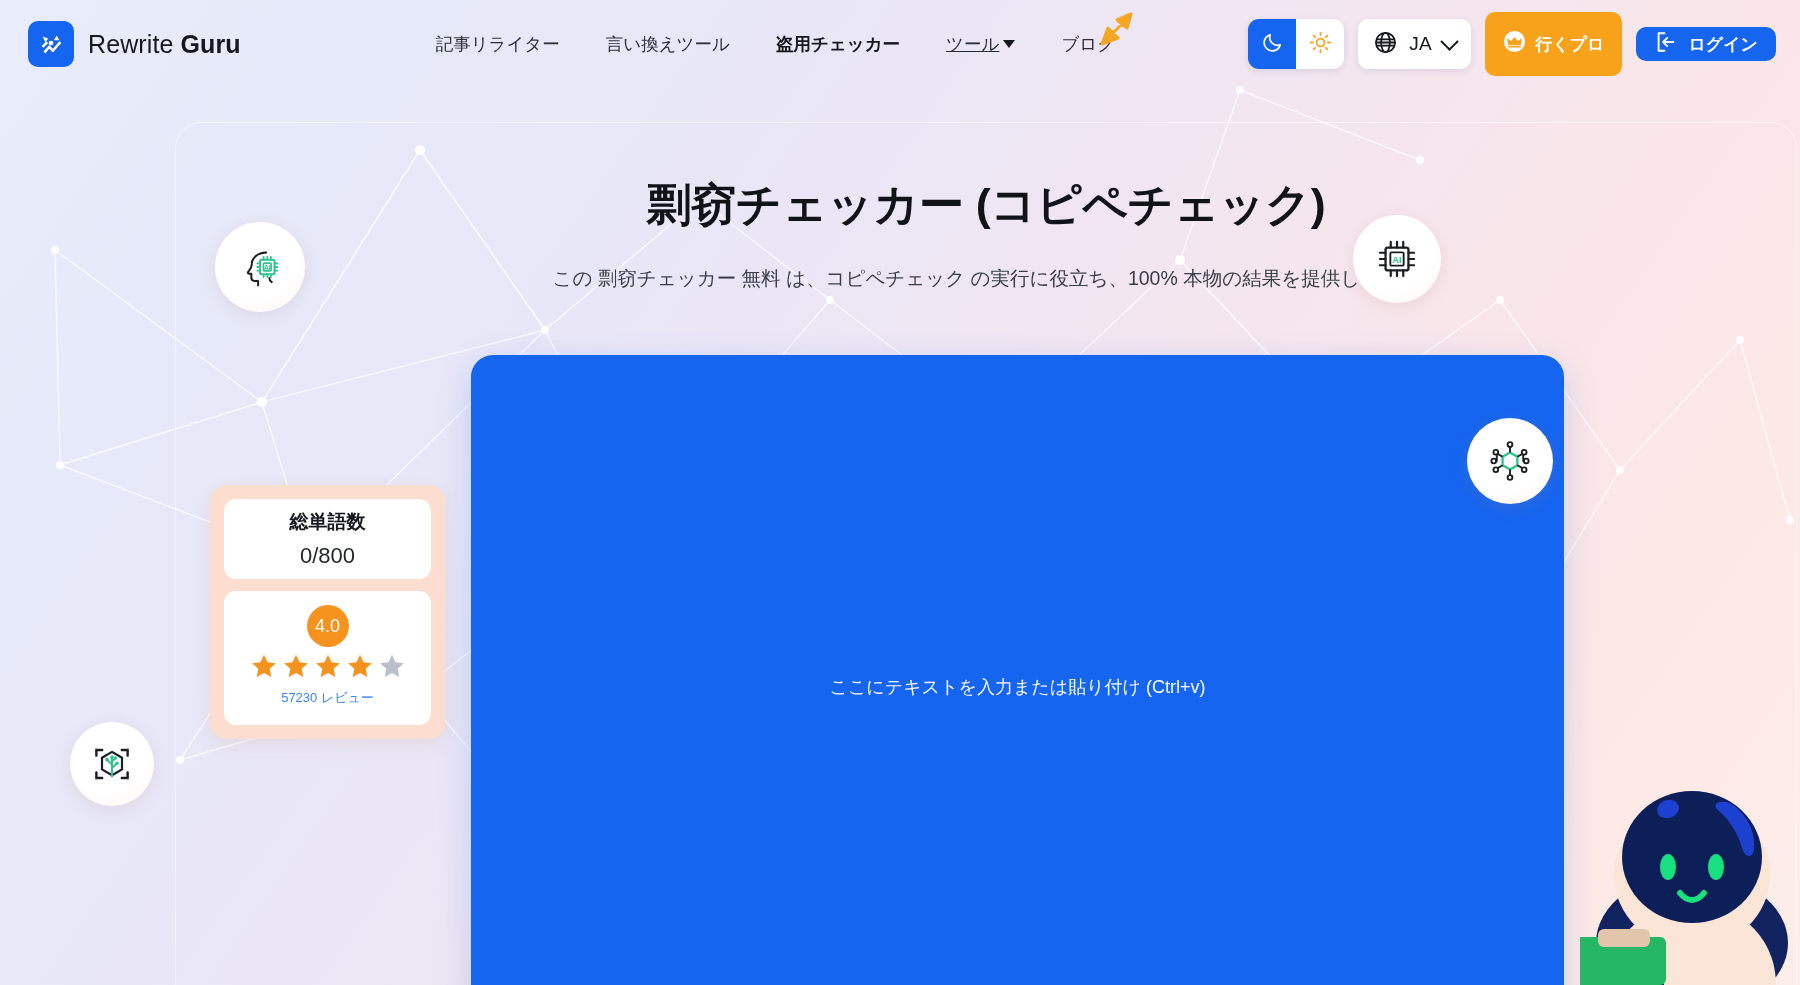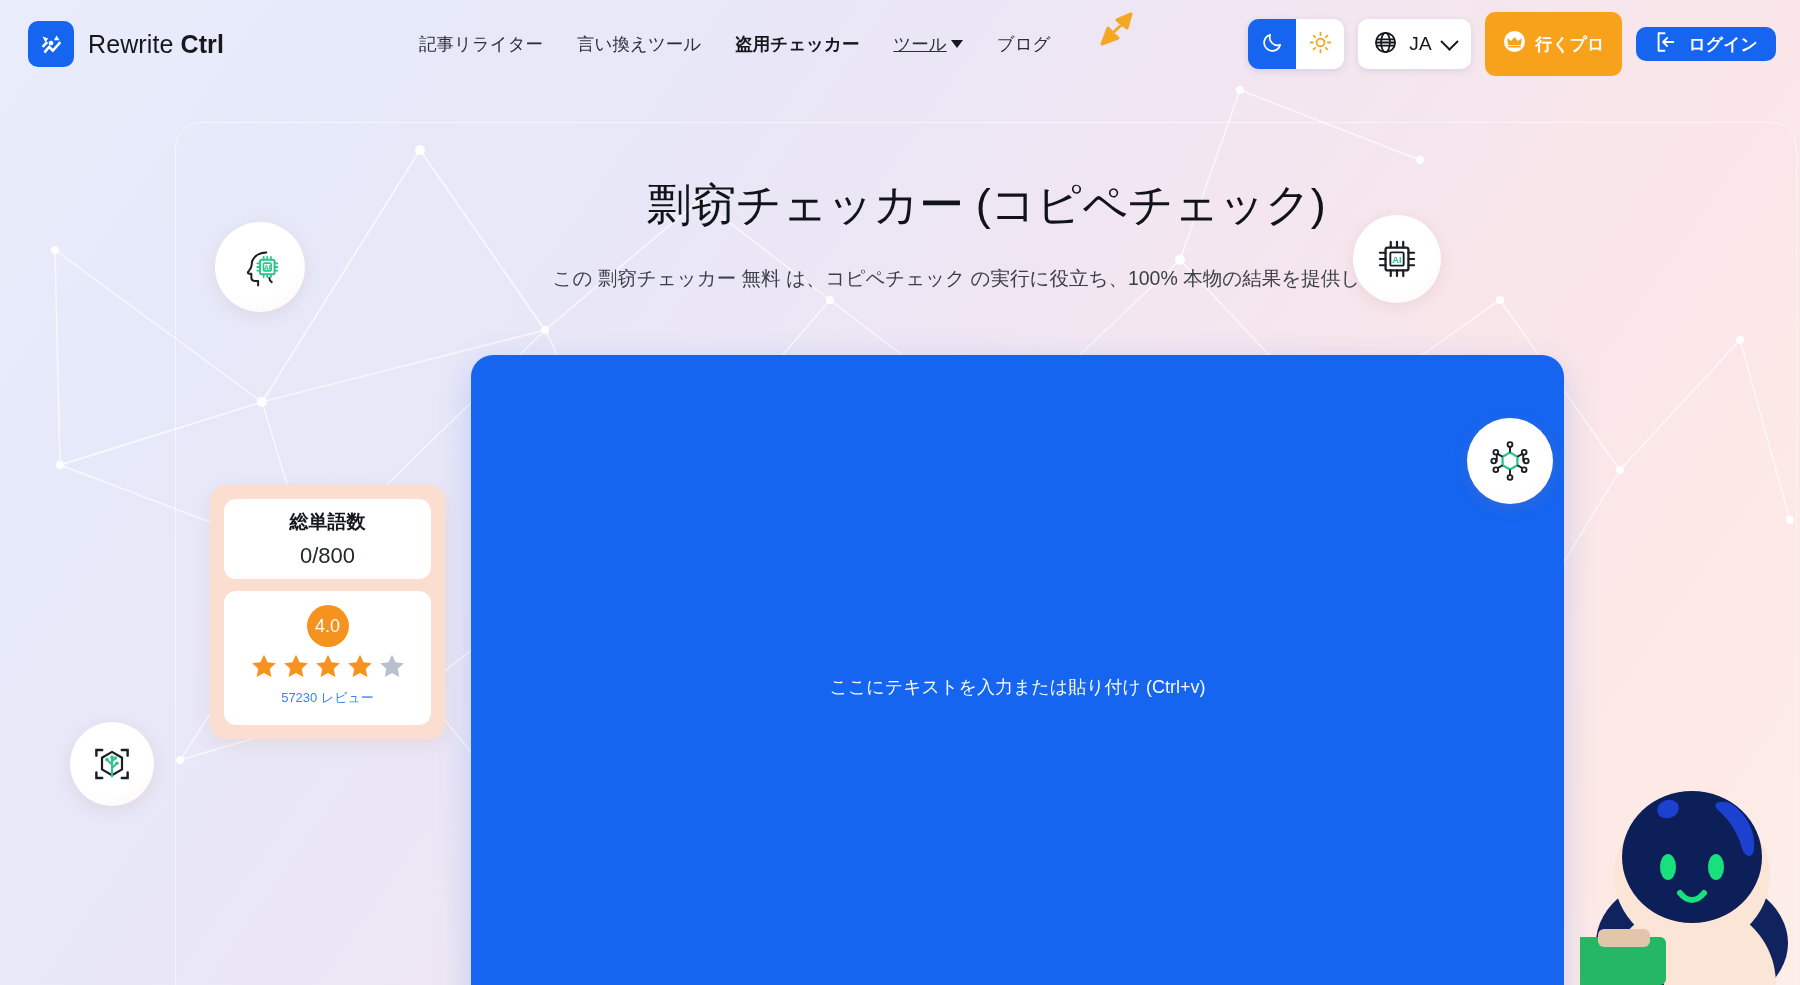--- a/index.html
+++ b/index.html
@@ -61,21 +61,21 @@
     color: #16181d;
     letter-spacing: .1px;
     white-space: nowrap;
   }
   .brand-name b { font-weight: 700; }
   .brand-name span.light { font-weight: 400; }
 
   .nav {
     display: flex;
     align-items: center;
-    gap: 34px;
+    gap: 46px;
     margin-left: 195px;
   }
   .nav-link {
     font-size: 17.5px;
     color: #2b2f36;
     white-space: nowrap;
     cursor: pointer;
     position: relative;
     padding: 4px 0;
   }
@@ -175,21 +175,21 @@
     border: 1px solid rgba(255,255,255,.55);
     z-index: 5;
   }
 
   .hero-title {
     position: absolute;
     left: 0; right: 0;
     top: 52px;
     text-align: center;
     font-size: 45px;
-    font-weight: 400;
+    font-weight: 700;
     color: #101318;
     letter-spacing: -.3px;
   }
   .hero-sub {
     position: absolute;
     left: 0; right: 0;
     top: 142px;
     text-align: center;
     font-size: 19.5px;
     color: #3a3f47;
@@ -349,21 +349,21 @@
     <span class="brand-mark">
       <svg width="30" height="30" viewBox="0 0 32 32" fill="none" xmlns="http://www.w3.org/2000/svg">
         <path d="M7 8 L13 10 L10 14 Z" fill="#fff"></path>
         <path d="M22 7 L25 12 L19 12 Z" fill="#fff"></path>
         <path d="M8 24 L14 17 L18 21 L25 13 L27 15 L18 25 L14 21 L10 26 Z" fill="#fff"></path>
         <circle cx="16" cy="15" r="2.6" fill="#fff"></circle>
         <path d="M6 18 L11 13 L13 15 L8 20 Z" fill="#fff"></path>
       </svg>
     </span>
     <span class="brand-name">
-      <span class="light">Rewrite </span><b>Ctrl</b>
+      <span class="light">Rewrite </span><b>Guru</b>
     </span>
   </div>
 
   <nav class="nav">
     <a class="nav-link">記事リライター</a>
     <a class="nav-link">言い換えツール</a>
     <a class="nav-link active">盗用チェッカー</a>
     <a class="nav-link with-caret">
       <span>ツール</span>
       <i class="caret"></i>

